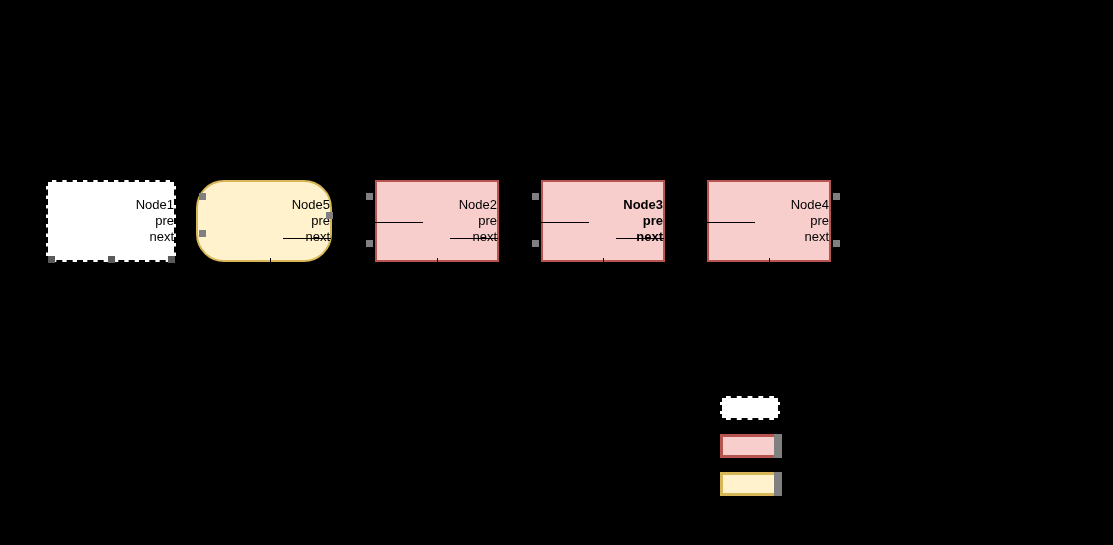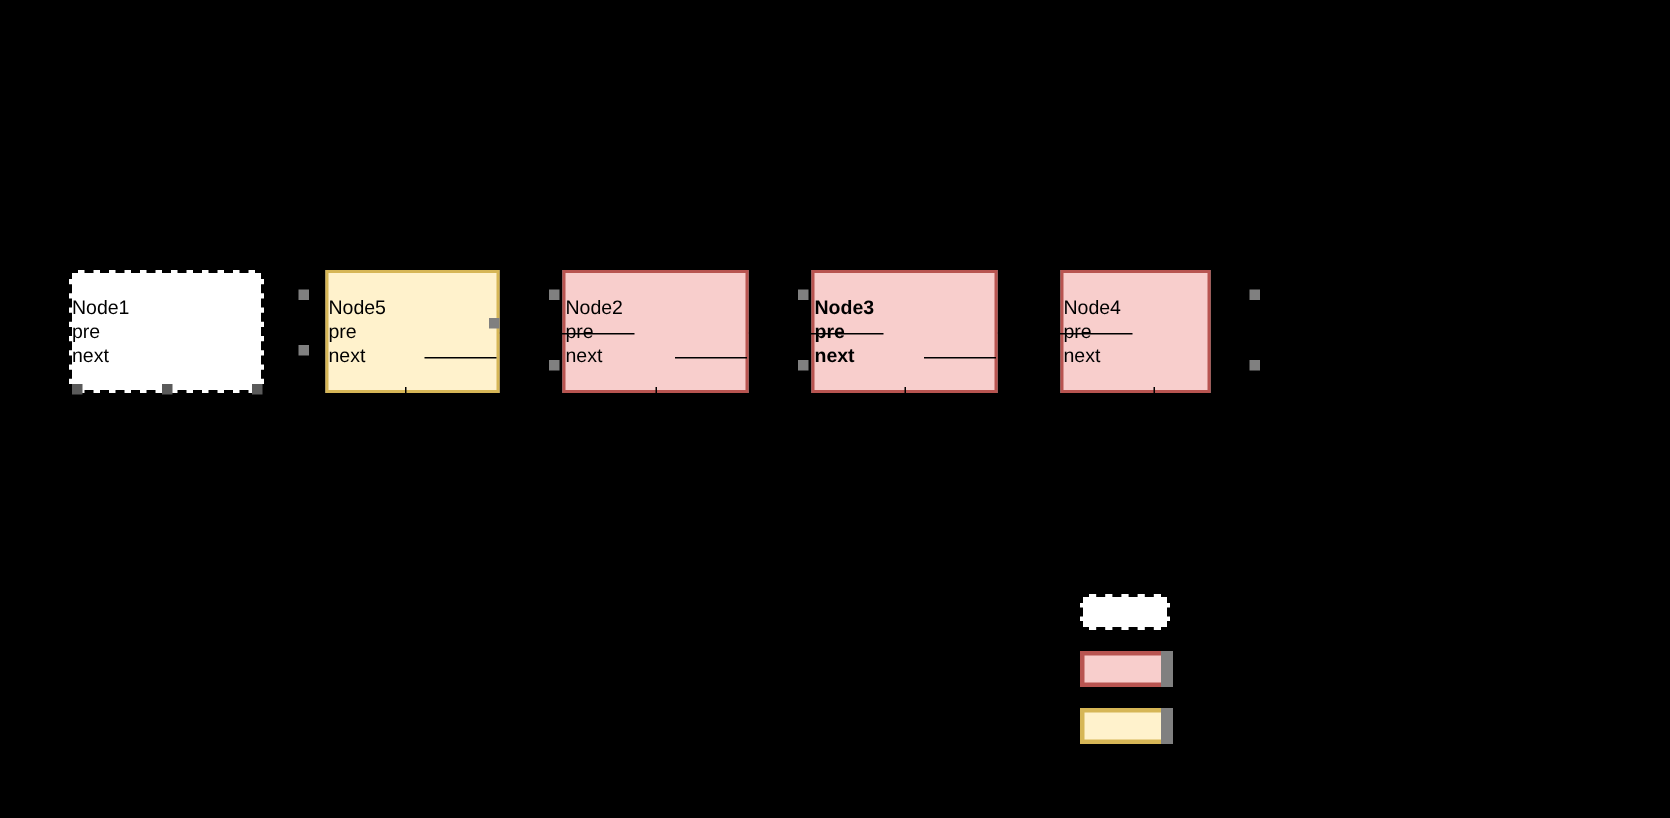--- a/index.html
+++ b/index.html
@@ -16,21 +16,21 @@
     overflow: hidden;
     font-family: "Liberation Sans", sans-serif;
   }
 
   
   .node {
     position: absolute;
     box-sizing: border-box;
     display: flex;
     flex-direction: column;
-    align-items: flex-start;
+    align-items: flex-end;
     justify-content: center;
     line-height: 16px;
     font-size: 13px;
     color: #000000;
     text-align: center;
     z-index: 5;
   }
   .node-line {
     display: block;
     white-space: nowrap;
@@ -117,21 +117,21 @@
   <div class="node style-dashed" style="left:46px; top:180px; width:130px; height:82px;">
     <span class="node-line">Node1</span>
     <span class="node-line">pre</span>
     <span class="node-line">next</span>
   </div>
 
   <div class="handle" style="left:48px;  top:256px; background:#5a5a5a;"></div>
   <div class="handle" style="left:108px; top:256px; background:#5a5a5a;"></div>
   <div class="handle" style="left:168px; top:256px; background:#5a5a5a;"></div>
 
-  <div class="node style-yellow" style="left:217px; top:180px; width:116px; height:82px;">
+  <div class="node style-yellow" style="left:196px; top:180px; width:136px; height:82px;border-radius:28px;">
     <span class="node-line">Node5</span>
     <span class="node-line">pre</span>
     <span class="node-line">next</span>
   </div>
   <div class="handle" style="left:199px; top:193px;"></div>
   <div class="handle" style="left:199px; top:230px;"></div>
   <div class="handle" style="left:326px; top:212px;"></div>
   <div class="arrow-down" style="left:266px; top:172px;"></div>
   <div class="conn-line conn-v" style="left:270px; top:258px; height:10px;"></div>
 
@@ -160,21 +160,21 @@
   <div class="handle" style="left:532px; top:193px;"></div>
   <div class="handle" style="left:532px; top:240px;"></div>
   <div class="arrow-down" style="left:599px; top:172px;"></div>
   <div class="conn-line conn-v" style="left:603px; top:258px; height:10px;"></div>
 
   <div class="conn-line conn-h" style="left:511px; top:222px; width:78px;"></div>
   <div class="arrow-left" style="left:499px; top:216px;"></div>
 
   <div class="conn-line conn-h" style="left:616px; top:238px; width:48px;"></div>
 
-  <div class="node style-pink" style="left:707px; top:180px; width:100px; height:82px;">
+  <div class="node style-pink" style="left:707px; top:180px; width:124px; height:82px;">
     <span class="node-line">Node4</span>
     <span class="node-line">pre</span>
     <span class="node-line">next</span>
   </div>
   <div class="handle" style="left:833px; top:193px;"></div>
   <div class="handle" style="left:833px; top:240px;"></div>
   <div class="arrow-down" style="left:765px; top:172px;"></div>
   <div class="conn-line conn-v" style="left:769px; top:258px; height:10px;"></div>
 
   <div class="conn-line conn-h" style="left:677px; top:222px; width:78px;"></div>

